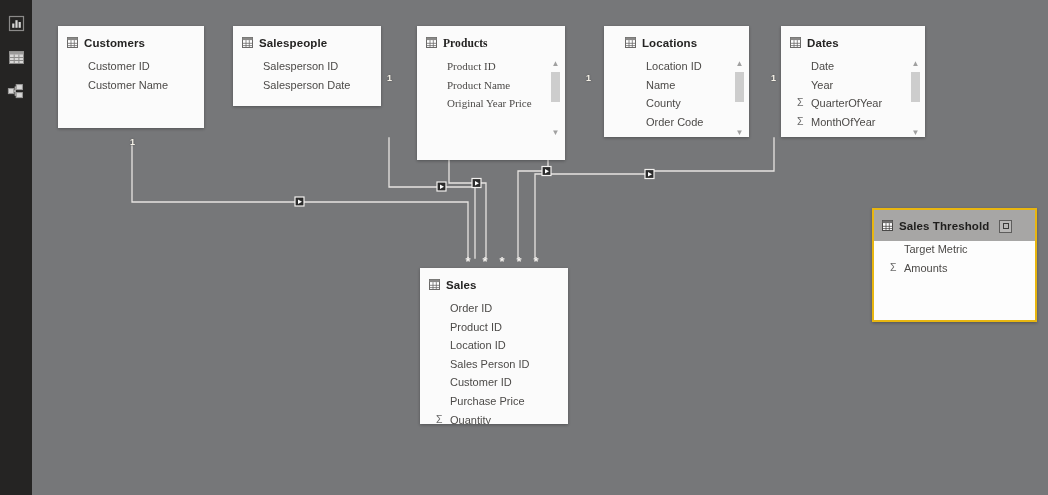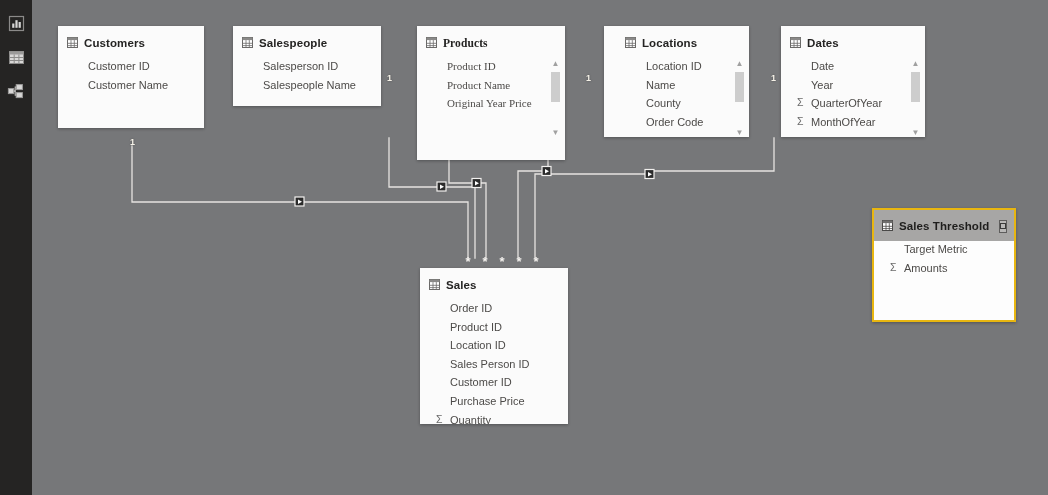--- a/index.html
+++ b/index.html
@@ -222,21 +222,21 @@
         </span>
         <span class="tbl-title">Salespeople</span>
       </div>
       <div class="tbl-body">
         <div class="fld">
           <span class="sig"></span>
           <span class="fname">Salesperson ID</span>
         </div>
         <div class="fld">
           <span class="sig"></span>
-          <span class="fname">Salespeople Name</span>
+          <span class="fname">Salesperson Date</span>
         </div>
       </div>
     </div>
 
     <div class="tbl" style="left:385px;top:26px;width:148px;height:134px;font-family:Liberation Serif, serif;">
       <div class="tbl-head">
         <span class="tbl-icon">
           <svg width="11" height="11" viewBox="0 0 11 11">
             <rect x="0.5" y="0.5" width="10" height="10" fill="#ffffff" stroke="#6b6a69" stroke-width="1"></rect>
             <rect x="0.5" y="0.5" width="10" height="2.6" fill="#8a8988"></rect>
@@ -404,21 +404,21 @@
           <span class="sig"></span>
           <span class="fname">Purchase Price</span>
         </div>
         <div class="fld">
           <span class="sig">Σ</span>
           <span class="fname">Quantity</span>
         </div>
       </div>
     </div>
 
-    <div class="tbl selected" style="left:840px;top:208px;width:144px;height:114px;">
+    <div class="tbl selected" style="left:840px;top:208px;width:165px;height:114px;">
       <div class="tbl-head">
         <span class="tbl-icon">
           <svg width="11" height="11" viewBox="0 0 11 11">
             <rect x="0.5" y="0.5" width="10" height="10" fill="#ffffff" stroke="#4a4948" stroke-width="1"></rect>
             <rect x="0.5" y="0.5" width="10" height="2.6" fill="#6f6e6d"></rect>
             <line x1="4" y1="3.1" x2="4" y2="10.5" stroke="#4a4948" stroke-width=".8"></line>
             <line x1="7.3" y1="3.1" x2="7.3" y2="10.5" stroke="#4a4948" stroke-width=".8"></line>
             <line x1="0.5" y1="6.3" x2="10.5" y2="6.3" stroke="#4a4948" stroke-width=".8"></line>
             <line x1="0.5" y1="8.6" x2="10.5" y2="8.6" stroke="#4a4948" stroke-width=".8"></line>
           </svg>

